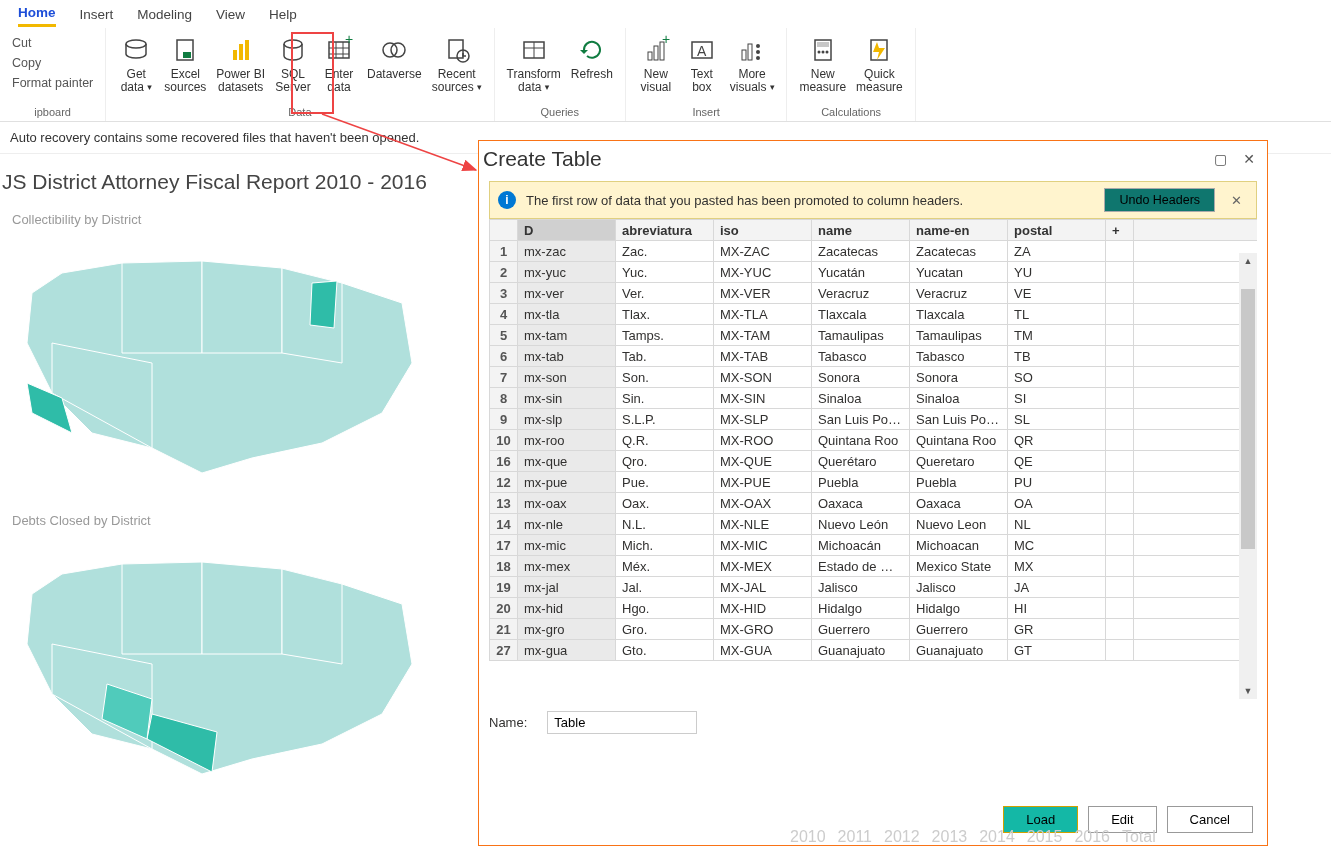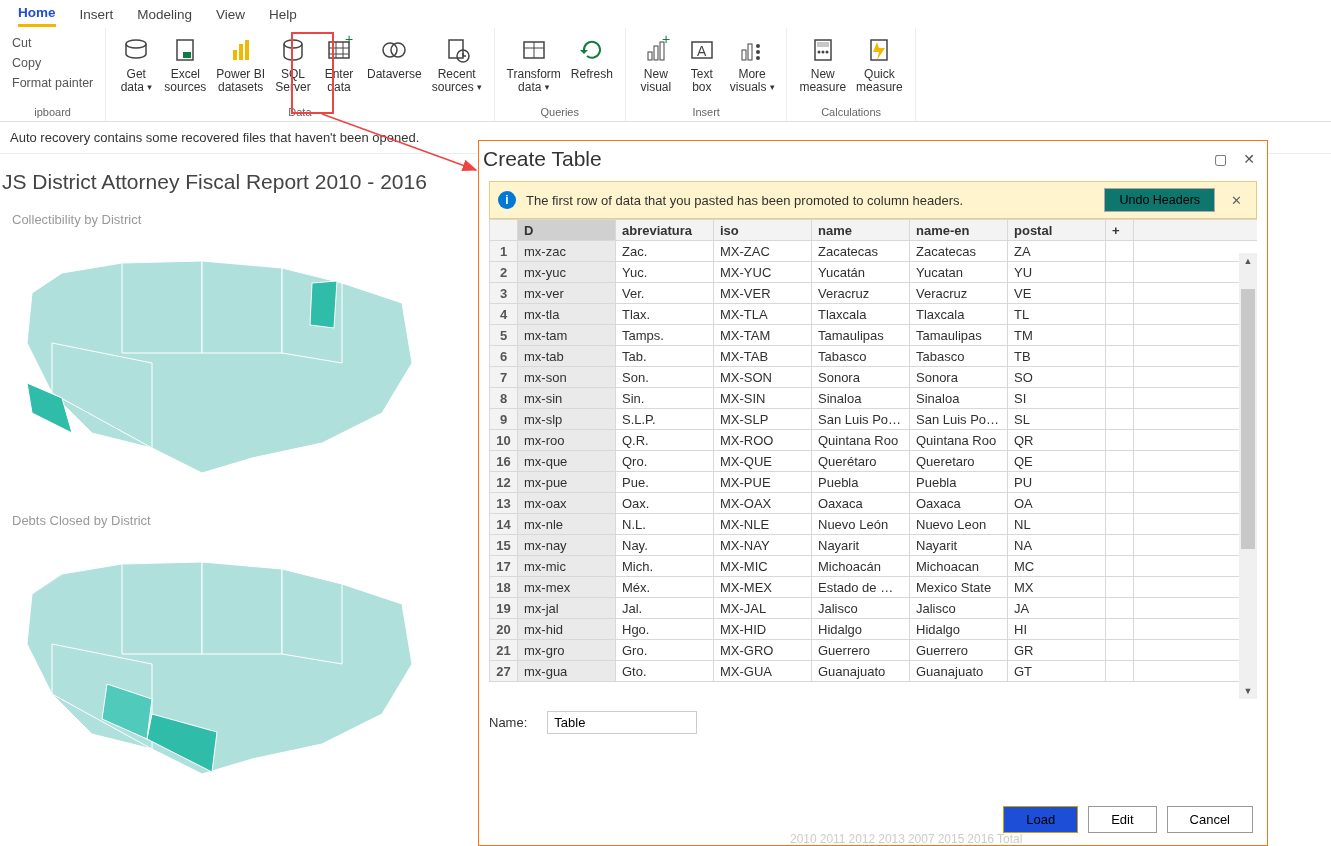--- a/index.html
+++ b/index.html
@@ -39,22 +39,22 @@
 th.sel{background:#d0d0d0}
 td.sel{background:#eaeaea}
 .col-D{width:98px}.col-abr{width:98px}.col-iso{width:98px}.col-name{width:98px}.col-nameen{width:98px}.col-postal{width:98px}.col-add{width:28px}
 .vscroll{position:absolute;right:0;top:34px;width:18px;bottom:0;background:#f0f0f0}
 .vscroll .thumb{position:absolute;left:2px;right:2px;top:36px;height:260px;background:#c8c8c8}
 .vscroll .arr{position:absolute;left:0;right:0;height:16px;display:flex;align-items:center;justify-content:center;font-size:9px;color:#555;cursor:pointer}
 .name-row{padding:12px 10px;display:flex;align-items:center;gap:20px;font-size:13px}
 .name-row input{border:1px solid #ccc;padding:3px 6px;width:150px;font-size:13px}
 .dialog-footer{position:absolute;bottom:12px;right:14px;display:flex;gap:10px}
 .dialog-footer button{padding:5px 22px;border:1px solid #999;background:#fff;cursor:pointer;font-size:13px}
-.dialog-footer button.primary{background:#1d4ed8;border-color:#d0a000;color:#000}
-.years{position:absolute;bottom:0;left:790px;font-size:12px;color:#ccc;display:flex;gap:3px}
+.dialog-footer button.primary{background:#14b8a6;border-color:#d0a000;color:#000}
+.years{position:absolute;bottom:0;left:790px;font-size:16px;color:#ccc;display:flex;gap:12px}
 .arrow-line{position:absolute;pointer-events:none}
 svg.map{width:100%;height:100%}
 svg.map path{fill:#b0e0dc;stroke:#fff;stroke-width:1}
 svg.ribbon-icon{width:32px;height:32px}
 .ritem-text{font-size:12px}
 .caret{font-size:9px;vertical-align:middle}
 </style>
 </head>
 <body>
 
@@ -471,31 +471,20 @@
             <td class="sel">mx-nle</td>
             <td>N.L.</td>
             <td>MX-NLE</td>
             <td>Nuevo León</td>
             <td>Nuevo Leon</td>
             <td>NL</td>
             <td></td>
             <td style="border-right: none;"></td>
           </tr>
           <tr>
-            <td class="rownum">15</td>
-            <td class="sel">mx-nay</td>
-            <td>Nay.</td>
-            <td>MX-NAY</td>
-            <td>Nayarit</td>
-            <td>Nayarit</td>
-            <td>NA</td>
-            <td></td>
-            <td style="border-right: none;"></td>
-          </tr>
-          <tr>
             <td class="rownum">17</td>
             <td class="sel">mx-mic</td>
             <td>Mich.</td>
             <td>MX-MIC</td>
             <td>Michoacán</td>
             <td>Michoacan</td>
             <td>MC</td>
             <td></td>
             <td style="border-right: none;"></td>
           </tr>
@@ -571,17 +560,17 @@
     <button>Edit</button>
     <button>Cancel</button>
   </div>
 </div>
 
 <div class="years" id="years">
     <span>2010</span>
     <span>2011</span>
     <span>2012</span>
     <span>2013</span>
-    <span>2007</span>
+    <span>2014</span>
     <span>2015</span>
     <span>2016</span>
     <span>Total</span>
   </div>
 
 </body></html>

